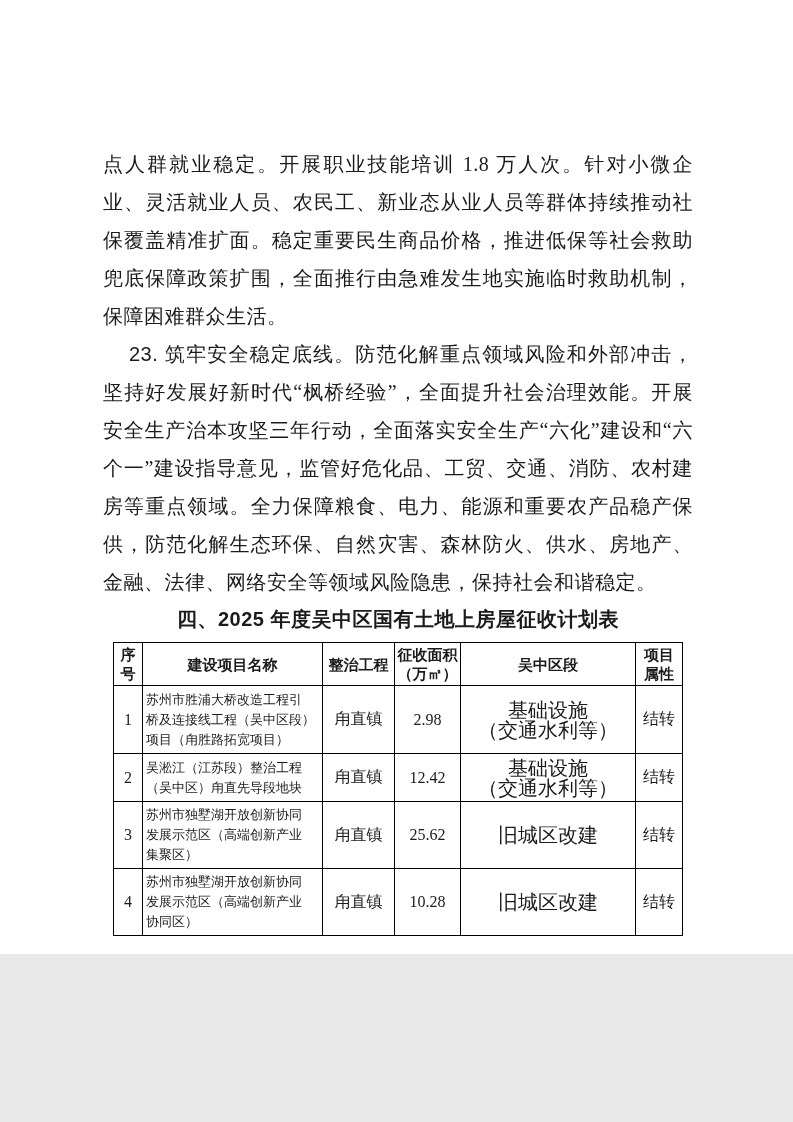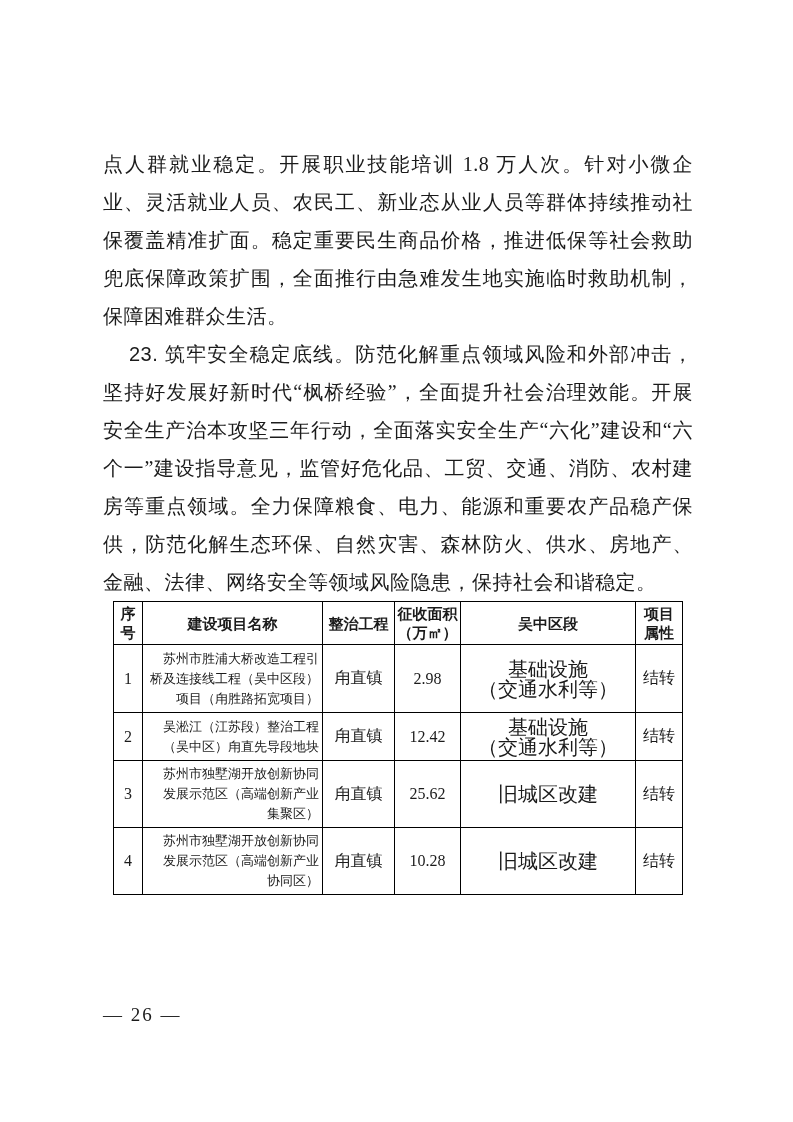--- a/index.html
+++ b/index.html
@@ -1,18 +1,18 @@
 <!DOCTYPE html>
 <html><head>
 <meta charset="utf-8">
 <style>
   html,body { margin:0; padding:0; background:#e8e8e8; }
   .page {
     position:relative;
-    width:793px; height:1122px;
+    width:793px; height:954px;
     margin:0 auto;
     background:#ffffff;
     overflow:hidden;
     color:#1b1b1b;
   }
   .content {
     position:absolute;
     left:103px; top:145px;
     width:590px;
   }
@@ -67,21 +67,21 @@
   table.plan tbody tr.r4 { height:67px; }
   td.cell {
     font-family:"Liberation Serif", serif;
     font-size:16px;
     text-align:center;
     padding:2px 2px;
   }
   td.name {
     font-size:13px;
     line-height:20px;
-    text-align:right;
+    text-align:left;
     white-space:pre-line;
     padding:2px 3px;
   }
   td.pre {
     white-space:pre-line;
     font-size:20px;
     line-height:20px;
   }
   .footer {
     position:absolute;
@@ -95,20 +95,21 @@
 </head>
 <body>
 
 <div class="page">
   <div class="content">
 
     <p class="para">点人群就业稳定。开展职业技能培训 1.8 万人次。针对小微企业、灵活就业人员、农民工、新业态从业人员等群体持续推动社保覆盖精准扩面。稳定重要民生商品价格，推进低保等社会救助兜底保障政策扩围，全面推行由急难发生地实施临时救助机制，保障困难群众生活。</p>
 
     <p class="para indent"><b class="lead">23. 筑牢安全稳定底线。</b><span>防范化解重点领域风险和外部冲击，坚持好发展好新时代“枫桥经验”，全面提升社会治理效能。开展安全生产治本攻坚三年行动，全面落实安全生产“六化”建设和“六个一”建设指导意见，监管好危化品、工贸、交通、消防、农村建房等重点领域。全力保障粮食、电力、能源和重要农产品稳产保供，防范化解生态环保、自然灾害、森林防火、供水、房地产、金融、法律、网络安全等领域风险隐患，保持社会和谐稳定。</span></p>
 
+    <div class="table-title">四、2025 年度吴中区国有土地上房屋征收计划表</div>
 
     <table class="plan">
       <colgroup>
         <col style="width:29px">
         <col style="width:180px">
         <col style="width:72px">
         <col style="width:66px">
         <col style="width:175px">
         <col style="width:47px">
       </colgroup>

